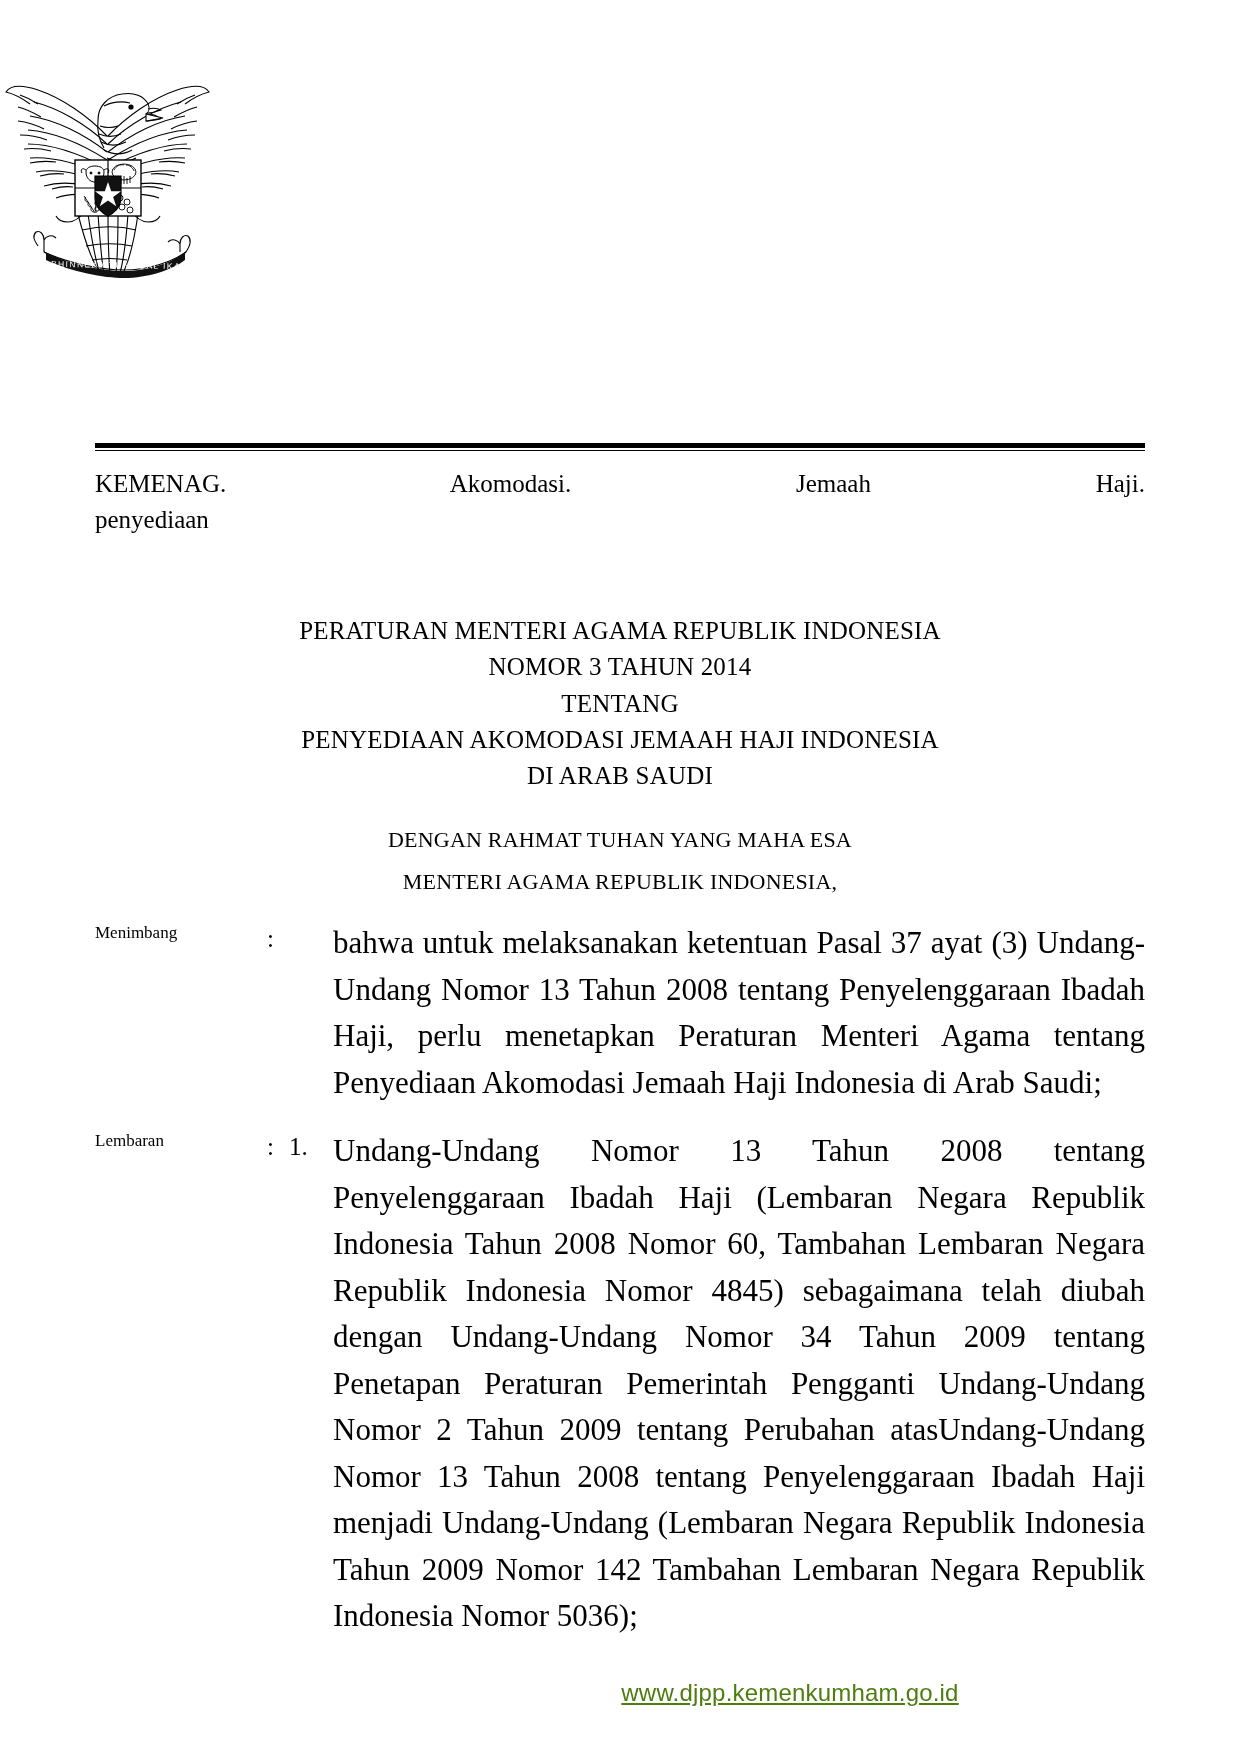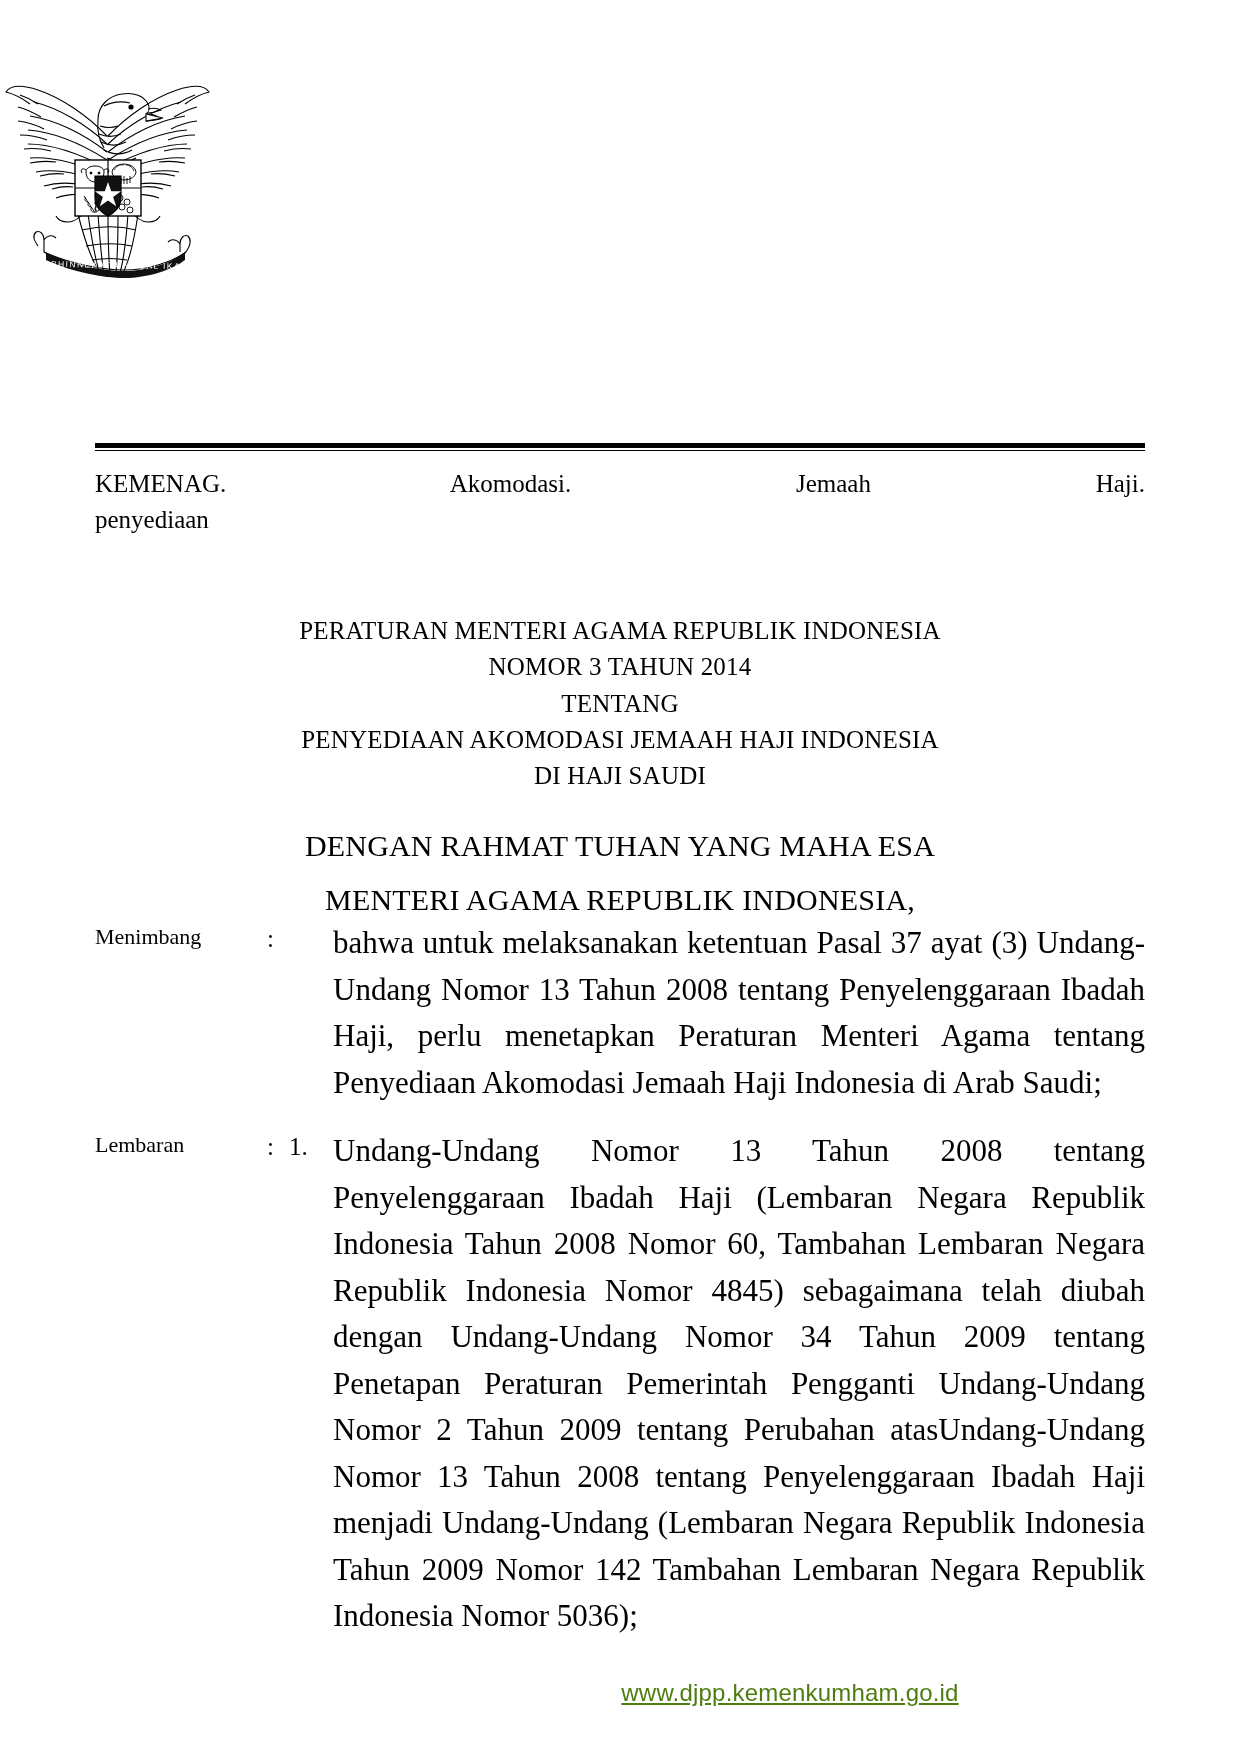--- a/index.html
+++ b/index.html
@@ -97,21 +97,21 @@
   }
   .title-line {
     font-size: 25px;
     line-height: 1.45;
     letter-spacing: 0.2px;
   }
   .title-gap {
     height: 30px;
   }
   .enact-line {
-    font-size: 30px;
+    font-size: 22px;
     line-height: 1.45;
     letter-spacing: 0.2px;
   }
   .enact-gap {
     height: 10px;
   }
 
   
   .body-block {
     position: absolute;
@@ -120,21 +120,21 @@
     width: 1050px;
   }
   .clause {
     display: flex;
     align-items: flex-start;
     margin-bottom: 22px;
   }
   .clause-label {
     flex: 0 0 172px;
     width: 172px;
-    font-size: 22px;
+    font-size: 17px;
     line-height: 1.5;
   }
   .clause-colon {
     flex: 0 0 22px;
     width: 22px;
     font-size: 25px;
     line-height: 1.5;
   }
   .clause-num {
     flex: 0 0 44px;
@@ -313,21 +313,21 @@
       <span>KEMENAG. Akomodasi. Jemaah Haji.</span>
       <span class="subj-second">penyediaan</span>
     </div>
   </div>
 
   <div class="title-block">
     <div class="title-line">PERATURAN MENTERI AGAMA REPUBLIK INDONESIA</div>
     <div class="title-line">NOMOR 3 TAHUN 2014</div>
     <div class="title-line">TENTANG</div>
     <div class="title-line">PENYEDIAAN AKOMODASI JEMAAH HAJI INDONESIA</div>
-    <div class="title-line">DI HAJI SAUDI</div>
+    <div class="title-line">DI ARAB SAUDI</div>
     <div class="title-gap"></div>
     <div class="enact-line">DENGAN RAHMAT TUHAN YANG MAHA ESA</div>
     <div class="enact-gap"></div>
     <div class="enact-line">MENTERI AGAMA REPUBLIK INDONESIA,</div>
   </div>
 
   <div class="body-block">
 
     <div class="clause">
       <div class="clause-label">Menimbang</div>

